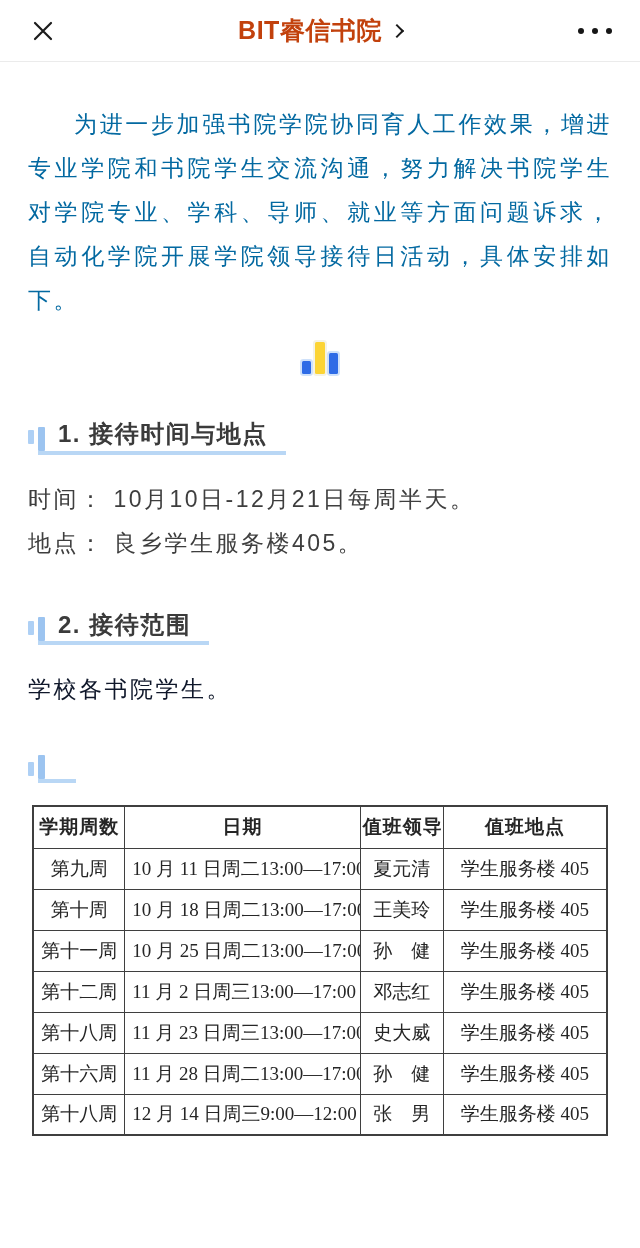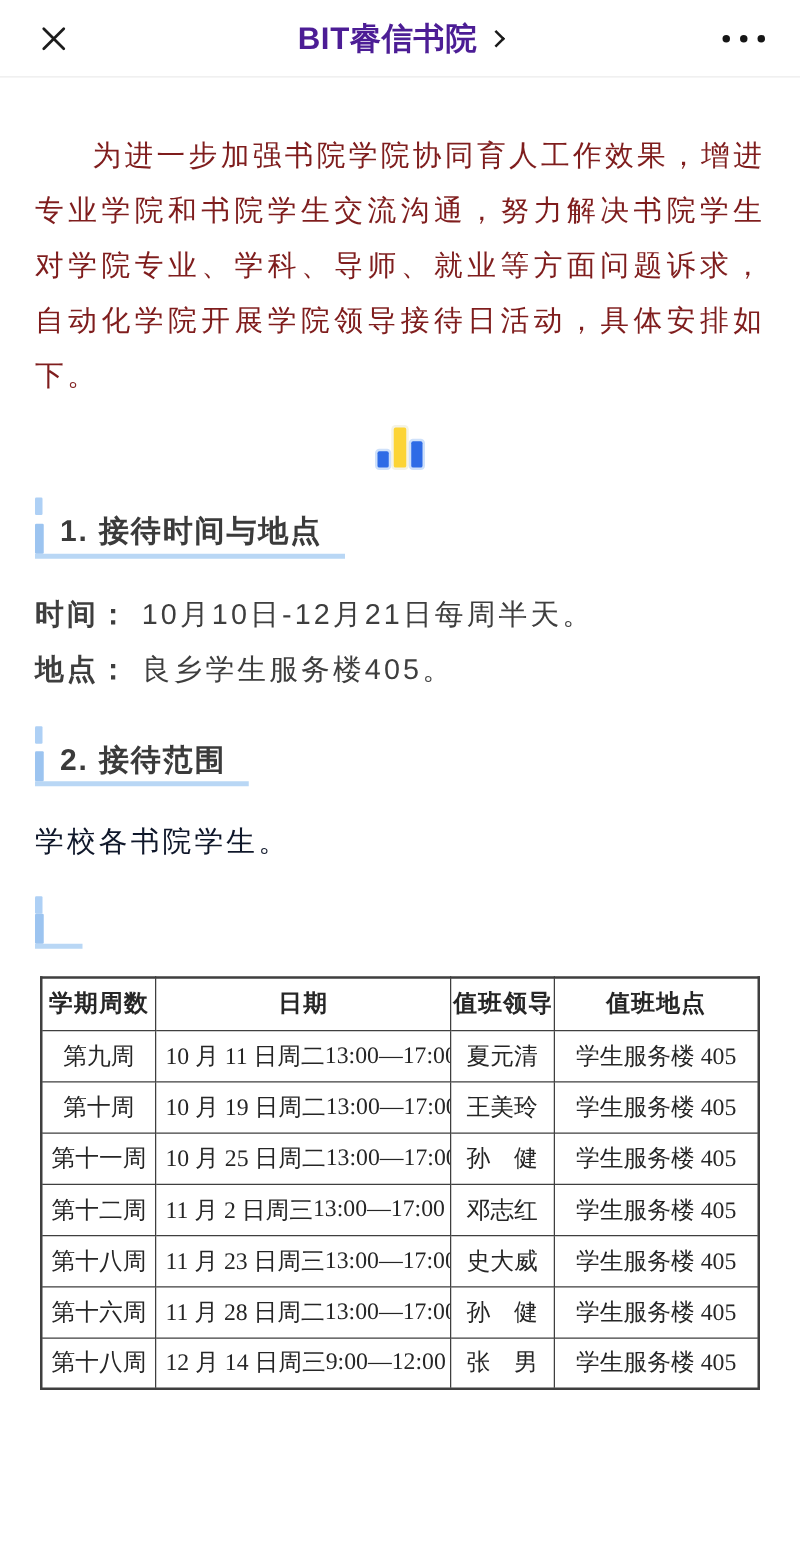--- a/index.html
+++ b/index.html
@@ -27,21 +27,21 @@
     left: 30px; top: 50%;
     transform: translateY(-50%);
     width: 26px; height: 26px;
     display: flex; align-items: center; justify-content: center;
     cursor: pointer;
   }
   .nav-title {
     display: flex; align-items: center;
     font-size: 25px;
     font-weight: 600;
-    color: #4c1d95;
+    color: #c2410c;
     letter-spacing: 0.5px;
     cursor: pointer;
   }
   .chevron-right {
     display: inline-block;
     width: 10px; height: 10px;
     border-top: 2px solid #1a1a1a;
     border-right: 2px solid #1a1a1a;
     transform: rotate(45deg);
     margin-left: 10px;
@@ -59,39 +59,39 @@
   
   .content { padding: 0 28px; }
 
   .intro {
     margin: 40px 0 0;
     font-size: 23px;
     line-height: 44px;
     letter-spacing: 2.5px;
     text-align: justify;
     text-indent: 2em;
-    color: #7f1d1d;
+    color: #0369a1;
   }
 
   
   .mini-chart {
     margin: 16px auto 0;
     height: 36px;
     display: flex;
     align-items: flex-end;
     justify-content: center;
     gap: 4px;
   }
   .mc-bar { border-radius: 1.5px; }
   .mc-blue-s  { width: 9px;  height: 13px; background: #2e6be6; box-shadow: 0 0 0 2px rgba(168,200,245,.55); }
   .mc-yellow  { width: 10px; height: 32px; background: #fcd435; box-shadow: 0 0 0 2px rgba(230,228,200,.45); }
   .mc-blue-m  { width: 9px;  height: 21px; background: #2e6be6; box-shadow: 0 0 0 2px rgba(168,200,245,.55); }
 
   
-  .section { display: flex; align-items: flex-start; margin-top: 24px; flex-direction: column; }
+  .section { display: flex; align-items: center; margin-top: 46px; }
   .sec-bar-short {
     width: 6px; height: 14px;
     background: #aed0f5;
     margin-right: 4px;
     border-radius: 1px;
   }
   .sec-main {
     display: flex; align-items: flex-end;
     border-bottom: 4px solid #b9d7f5;
     padding-right: 18px;
@@ -105,21 +105,21 @@
   .sec-title {
     font-size: 24px;
     font-weight: 700;
     color: #3b3b3b;
     letter-spacing: 1.5px;
     line-height: 1.15;
     padding-bottom: 3px;
   }
 
   .info-block { margin-top: 22px; font-size: 23px; line-height: 44px; letter-spacing: 2.5px; color: #3e3e3e; }
-  .info-label { font-weight: 700; }
+  .info-label { font-weight: 400; }
   .scope-text { margin: 24px 0 0; font-size: 23px; line-height: 40px; letter-spacing: 2.5px; color: #0f172a; }
 
   
   .duty-table {
     width: 576px;
     margin: 22px auto 0;
     border-collapse: collapse;
     border: 2px solid #3f3f3f;
     font-family: "Liberation Serif", "DejaVu Serif", serif;
     color: #262626;
@@ -235,21 +235,21 @@
                 <span>13:00—17:00</span>
               </div>
             </td>
           <td>夏元清</td>
           <td>学生服务楼 405</td>
         </tr>
         <tr>
           <td>第十周</td>
           <td class="date-cell">
               <div class="date-inner">
-                <span>10 月 19 日周二</span>
+                <span>10 月 18 日周二</span>
                 <span>13:00—17:00</span>
               </div>
             </td>
           <td>王美玲</td>
           <td>学生服务楼 405</td>
         </tr>
         <tr>
           <td>第十一周</td>
           <td class="date-cell">
               <div class="date-inner">

